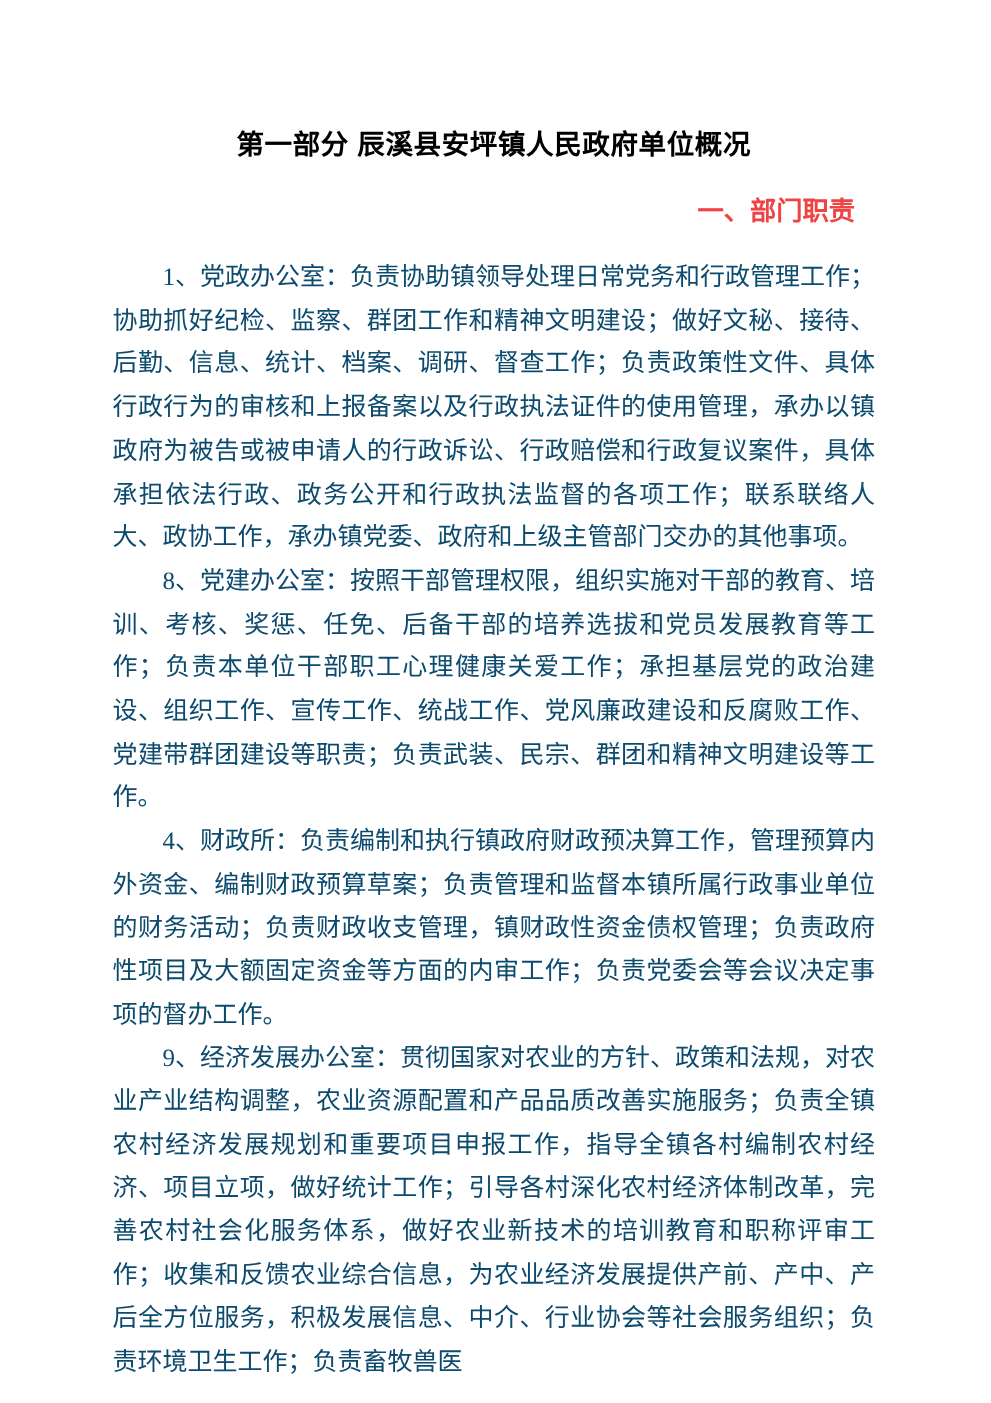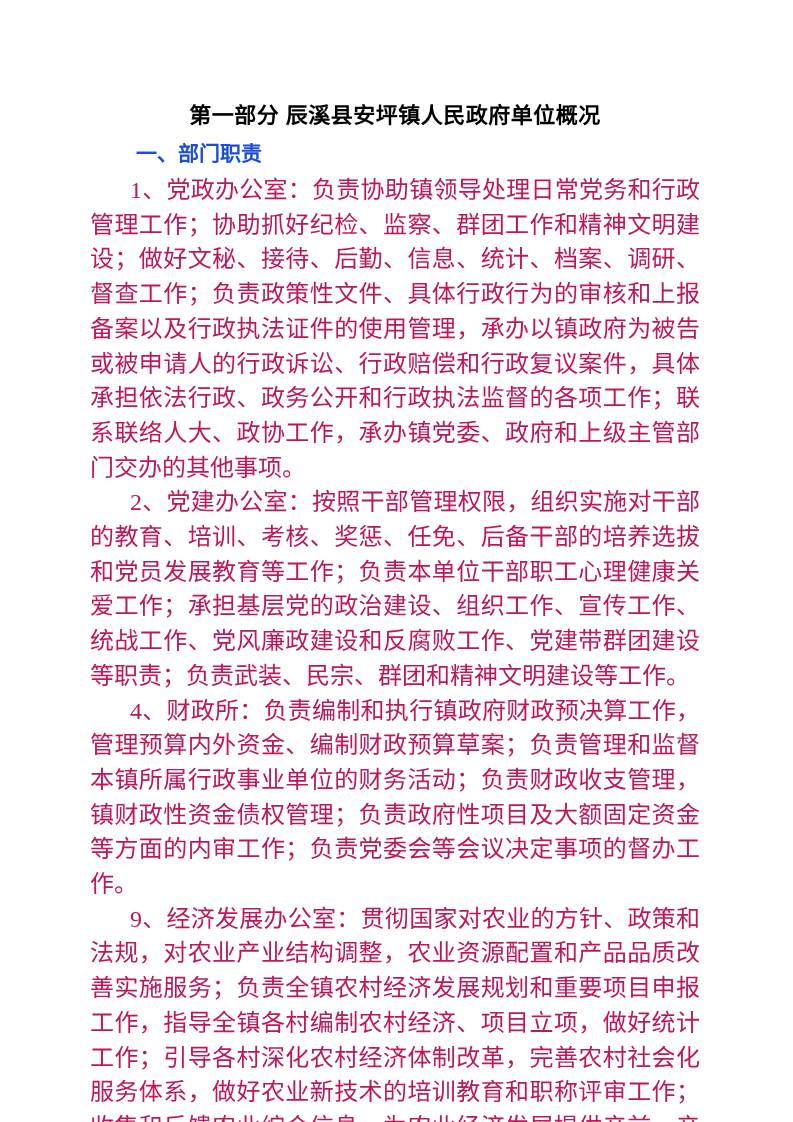--- a/index.html
+++ b/index.html
@@ -23,51 +23,51 @@
     color: #000000;
     font-family: "Liberation Sans", "DejaVu Sans", sans-serif;
     font-weight: bold;
     font-size: 22px;
     line-height: 38px;
     text-align: center;
     letter-spacing: 0.5px;
     white-space: nowrap;
   }
   .section-heading {
-    margin: 0;
-    color: #1d4ed8;
+    margin: 16px;
+    color: #ef4444;
     font-family: "Liberation Sans", "DejaVu Sans", sans-serif;
     font-weight: bold;
     font-size: 21px;
     line-height: 38px;
     text-indent: 46px;
-    text-align: left;
+    text-align: right;
   }
   .body-text {
     margin-top: 0;
   }
   .para {
     margin: 0;
-    color: #be185d;
+    color: #0c4a6e;
     font-family: "Liberation Serif", "DejaVu Serif", serif;
     font-weight: normal;
-    font-size: 24px;
+    font-size: 20px;
     line-height: 34.7px;
     text-indent: 40px;
     text-align: justify;
     letter-spacing: 0;
   }
 </style>
 </head>
 <body>
 
 <div class="page">
   <h1 class="doc-title">第一部分 辰溪县安坪镇人民政府单位概况</h1>
 
   <h2 class="section-heading">一、部门职责</h2>
 
   <div class="body-text">
     <p class="para">1、党政办公室：负责协助镇领导处理日常党务和行政管理工作；协助抓好纪检、监察、群团工作和精神文明建设；做好文秘、接待、后勤、信息、统计、档案、调研、督查工作；负责政策性文件、具体行政行为的审核和上报备案以及行政执法证件的使用管理，承办以镇政府为被告或被申请人的行政诉讼、行政赔偿和行政复议案件，具体承担依法行政、政务公开和行政执法监督的各项工作；联系联络人大、政协工作，承办镇党委、政府和上级主管部门交办的其他事项。</p>
-    <p class="para">2、党建办公室：按照干部管理权限，组织实施对干部的教育、培训、考核、奖惩、任免、后备干部的培养选拔和党员发展教育等工作；负责本单位干部职工心理健康关爱工作；承担基层党的政治建设、组织工作、宣传工作、统战工作、党风廉政建设和反腐败工作、党建带群团建设等职责；负责武装、民宗、群团和精神文明建设等工作。</p>
+    <p class="para">8、党建办公室：按照干部管理权限，组织实施对干部的教育、培训、考核、奖惩、任免、后备干部的培养选拔和党员发展教育等工作；负责本单位干部职工心理健康关爱工作；承担基层党的政治建设、组织工作、宣传工作、统战工作、党风廉政建设和反腐败工作、党建带群团建设等职责；负责武装、民宗、群团和精神文明建设等工作。</p>
     <p class="para">4、财政所：负责编制和执行镇政府财政预决算工作，管理预算内外资金、编制财政预算草案；负责管理和监督本镇所属行政事业单位的财务活动；负责财政收支管理，镇财政性资金债权管理；负责政府性项目及大额固定资金等方面的内审工作；负责党委会等会议决定事项的督办工作。</p>
     <p class="para">9、经济发展办公室：贯彻国家对农业的方针、政策和法规，对农业产业结构调整，农业资源配置和产品品质改善实施服务；负责全镇农村经济发展规划和重要项目申报工作，指导全镇各村编制农村经济、项目立项，做好统计工作；引导各村深化农村经济体制改革，完善农村社会化服务体系，做好农业新技术的培训教育和职称评审工作；收集和反馈农业综合信息，为农业经济发展提供产前、产中、产后全方位服务，积极发展信息、中介、行业协会等社会服务组织；负责环境卫生工作；负责畜牧兽医</p>
   </div>
 </div>
 
 </body></html>

